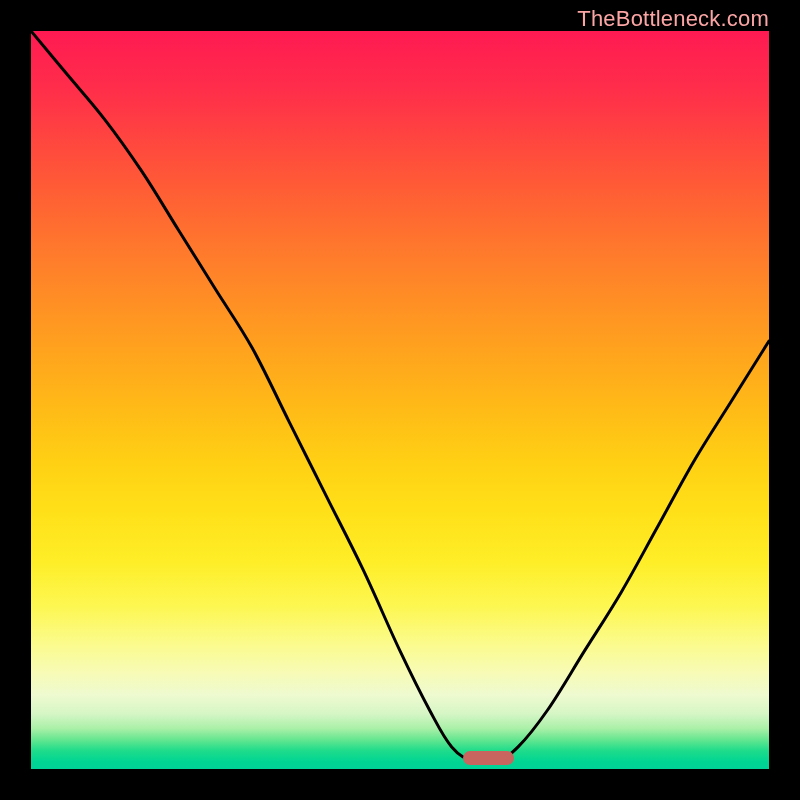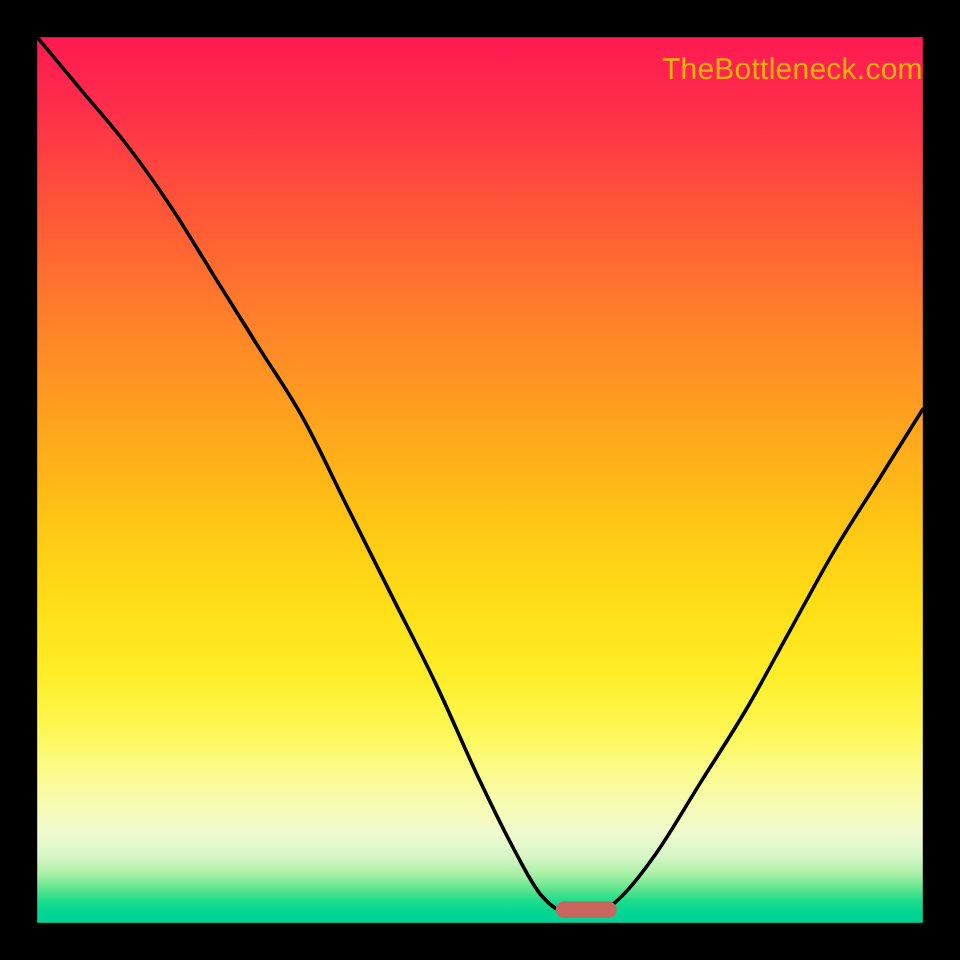--- a/index.html
+++ b/index.html
@@ -52,26 +52,25 @@
   .bottleneck-bar {
     position: absolute;
     height: 14px;
     border-radius: 7px;
     background: #c9655f;
   }
   .watermark {
     position: absolute;
     top: 6px;
     right: 31px;
-    color: #eab308;
-    font-size: 25px;
+    color: #fca5a5;
+    font-size: 22px;
     letter-spacing: 0.2px;
     font-weight: 400;
     user-select: none;
-    margin-top: 38px;
   }
   .curve {
     position: absolute;
     left: 31px;
     top: 31px;
     width: 738px;
     height: 738px;
     pointer-events: none;
   }
 </style>

